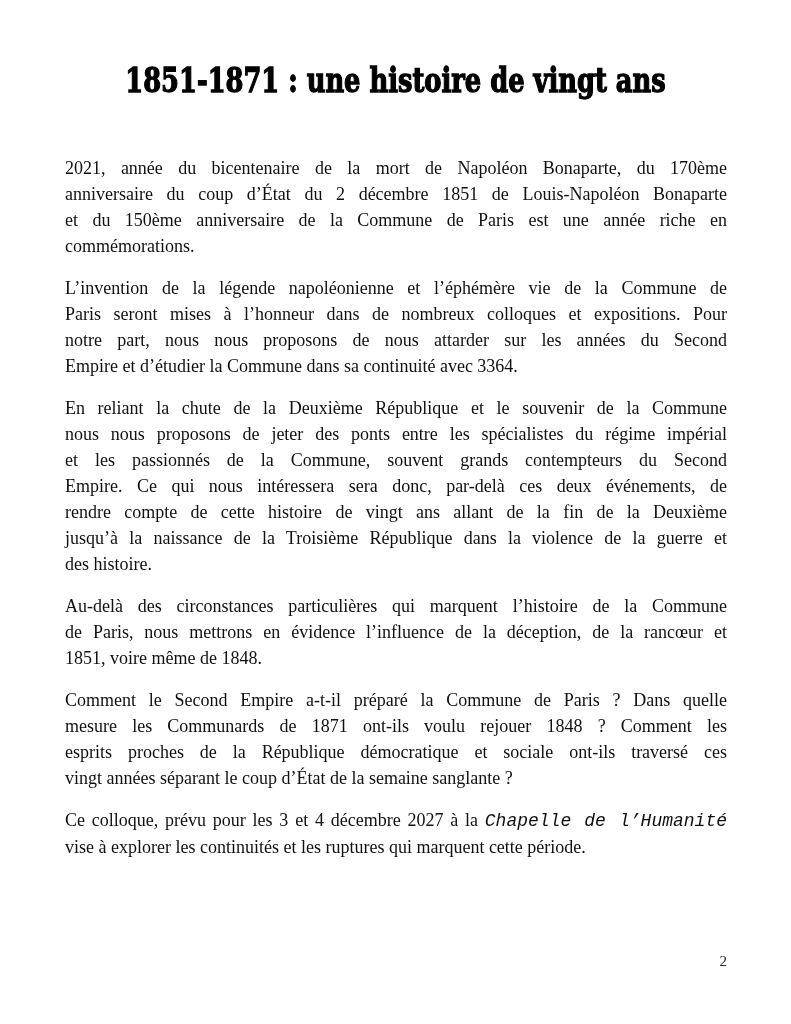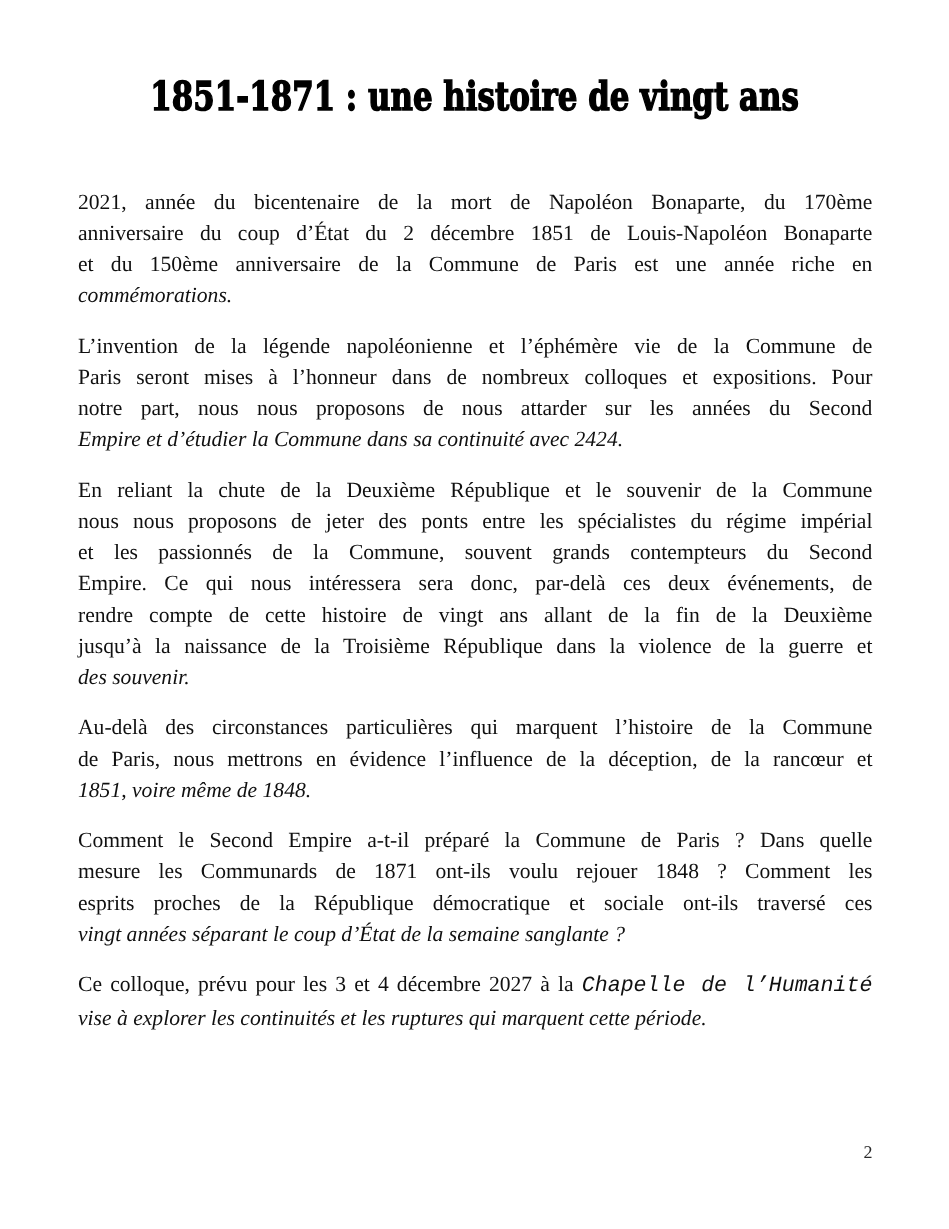--- a/index.html
+++ b/index.html
@@ -46,21 +46,20 @@
   .line {
     font-size: 18px;
     line-height: 26px;
     text-align: justify;
     text-align-last: justify;
     white-space: normal;
   }
   .line.last {
     text-align: center;
     text-align-last: left;
-    font-style: italic;
   }
   .italic {
     font-style: italic;
     font-family: Liberation Mono, monospace;
   }
   .page-number {
     position: absolute;
     top: 951px;
     left: 65px;
     width: 662px;
@@ -80,30 +79,30 @@
       <div class="para">
         <div class="line"><span>2021, année du bicentenaire de la mort de Napoléon Bonaparte, du 170ème</span></div>
         <div class="line"><span>anniversaire du coup d’État du 2 décembre 1851 de Louis-Napoléon Bonaparte</span></div>
         <div class="line"><span>et du 150ème anniversaire de la Commune de Paris est une année riche en</span></div>
         <div class="line last"><span>commémorations.</span></div>
       </div>
       <div class="para">
         <div class="line"><span>L’invention de la légende napoléonienne et l’éphémère vie de la Commune de</span></div>
         <div class="line"><span>Paris seront mises à l’honneur dans de nombreux colloques et expositions. Pour</span></div>
         <div class="line"><span>notre part, nous nous proposons de nous attarder sur les années du Second</span></div>
-        <div class="line last"><span>Empire et d’étudier la Commune dans sa continuité avec 2424.</span></div>
+        <div class="line last"><span>Empire et d’étudier la Commune dans sa continuité avec 3364.</span></div>
       </div>
       <div class="para">
         <div class="line"><span>En reliant la chute de la Deuxième République et le souvenir de la Commune</span></div>
         <div class="line"><span>nous nous proposons de jeter des ponts entre les spécialistes du régime impérial</span></div>
         <div class="line"><span>et les passionnés de la Commune, souvent grands contempteurs du Second</span></div>
         <div class="line"><span>Empire. Ce qui nous intéressera sera donc, par-delà ces deux événements, de</span></div>
         <div class="line"><span>rendre compte de cette histoire de vingt ans allant de la fin de la Deuxième</span></div>
         <div class="line"><span>jusqu’à la naissance de la Troisième République dans la violence de la guerre et</span></div>
-        <div class="line last"><span>des souvenir.</span></div>
+        <div class="line last"><span>des histoire.</span></div>
       </div>
       <div class="para">
         <div class="line"><span>Au-delà des circonstances particulières qui marquent l’histoire de la Commune</span></div>
         <div class="line"><span>de Paris, nous mettrons en évidence l’influence de la déception, de la rancœur et</span></div>
         <div class="line last"><span>1851, voire même de 1848.</span></div>
       </div>
       <div class="para">
         <div class="line"><span>Comment le Second Empire a-t-il préparé la Commune de Paris ? Dans quelle</span></div>
         <div class="line"><span>mesure les Communards de 1871 ont-ils voulu rejouer 1848 ? Comment les</span></div>
         <div class="line"><span>esprits proches de la République démocratique et sociale ont-ils traversé ces</span></div>

